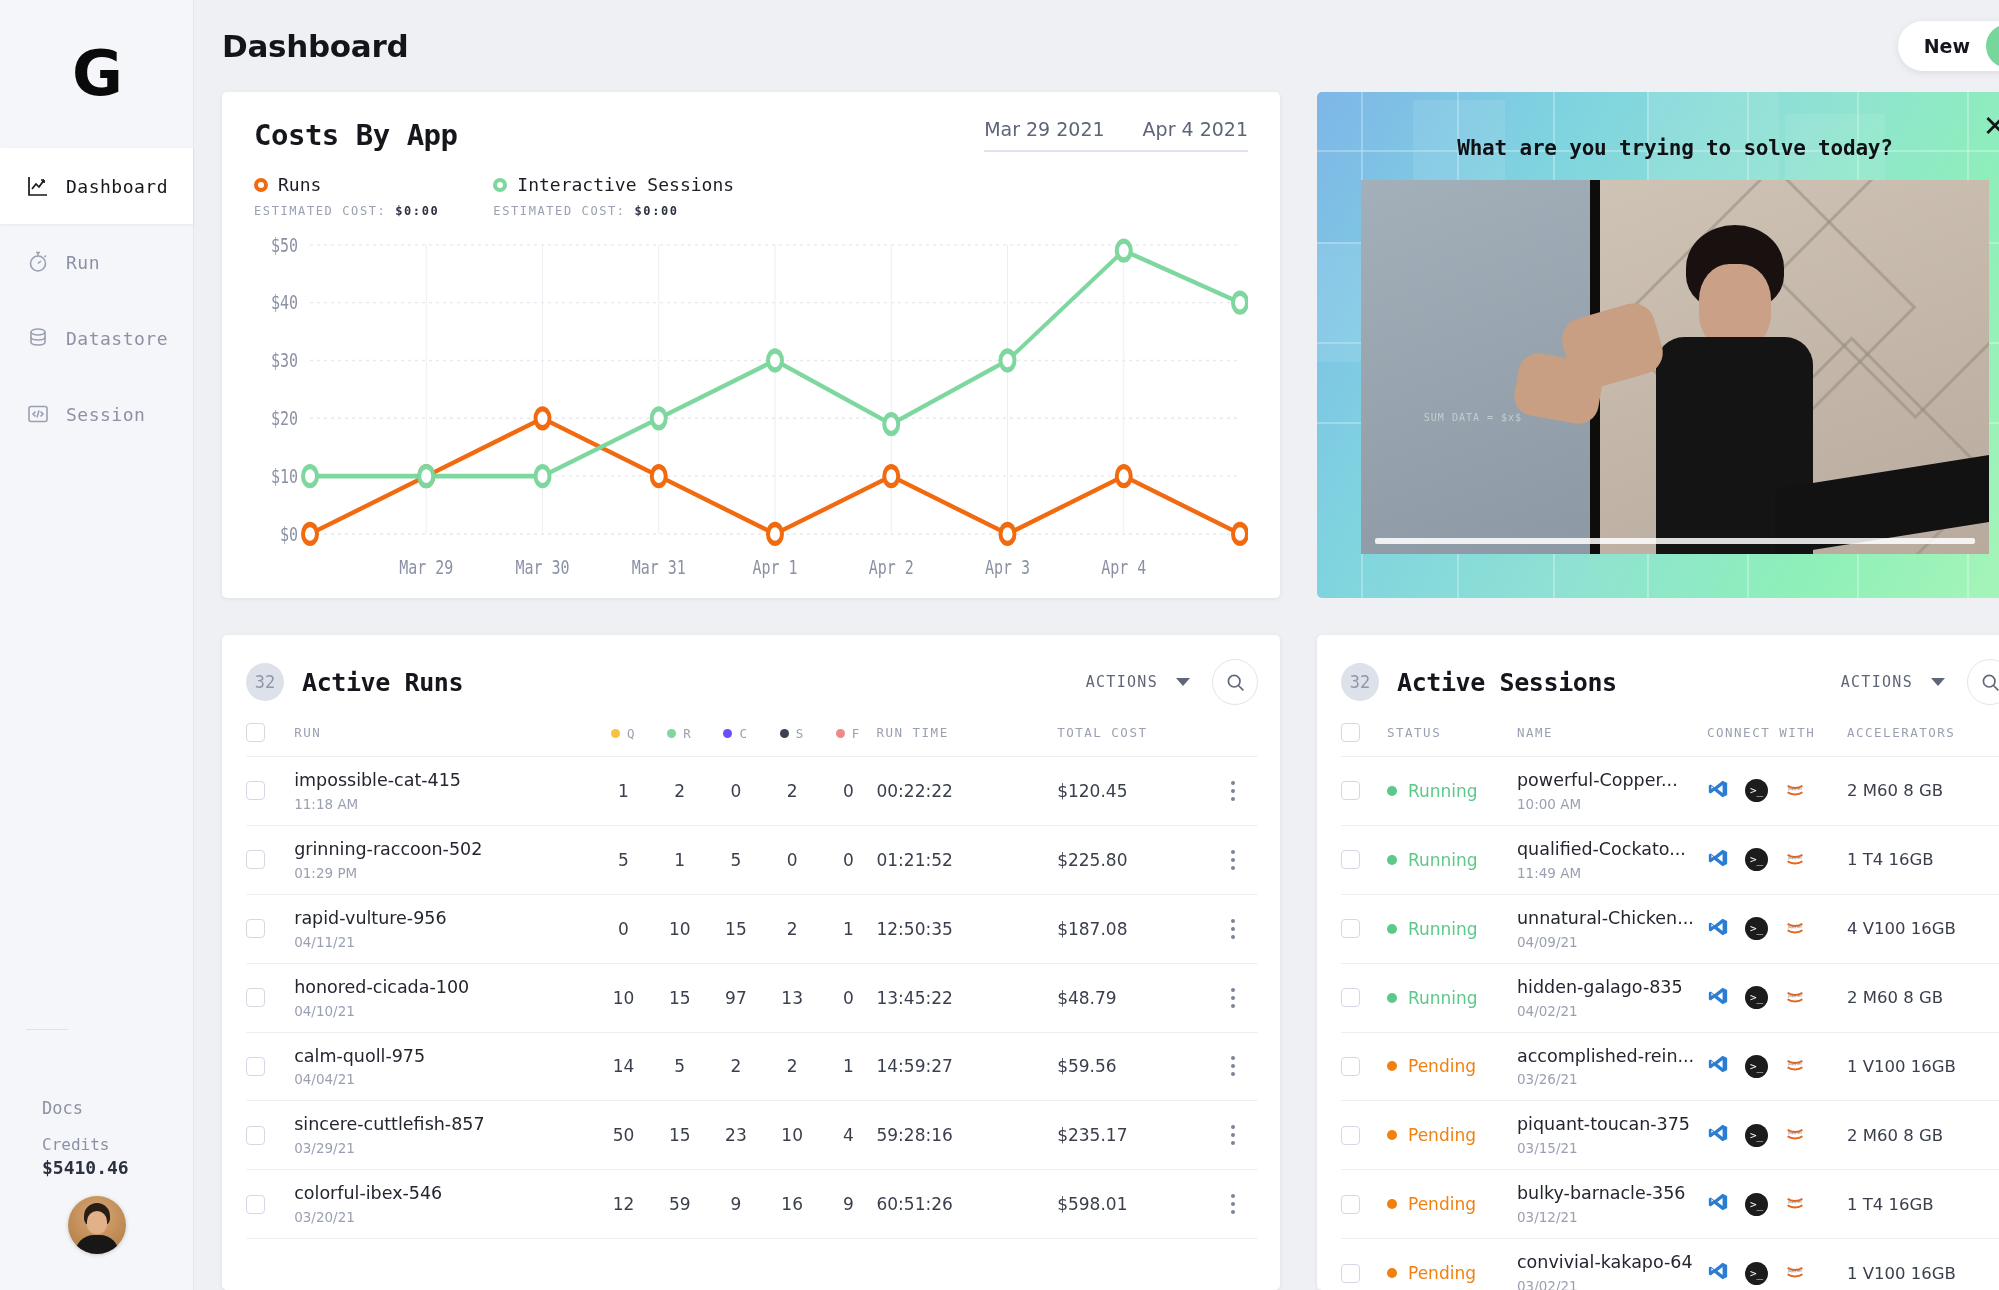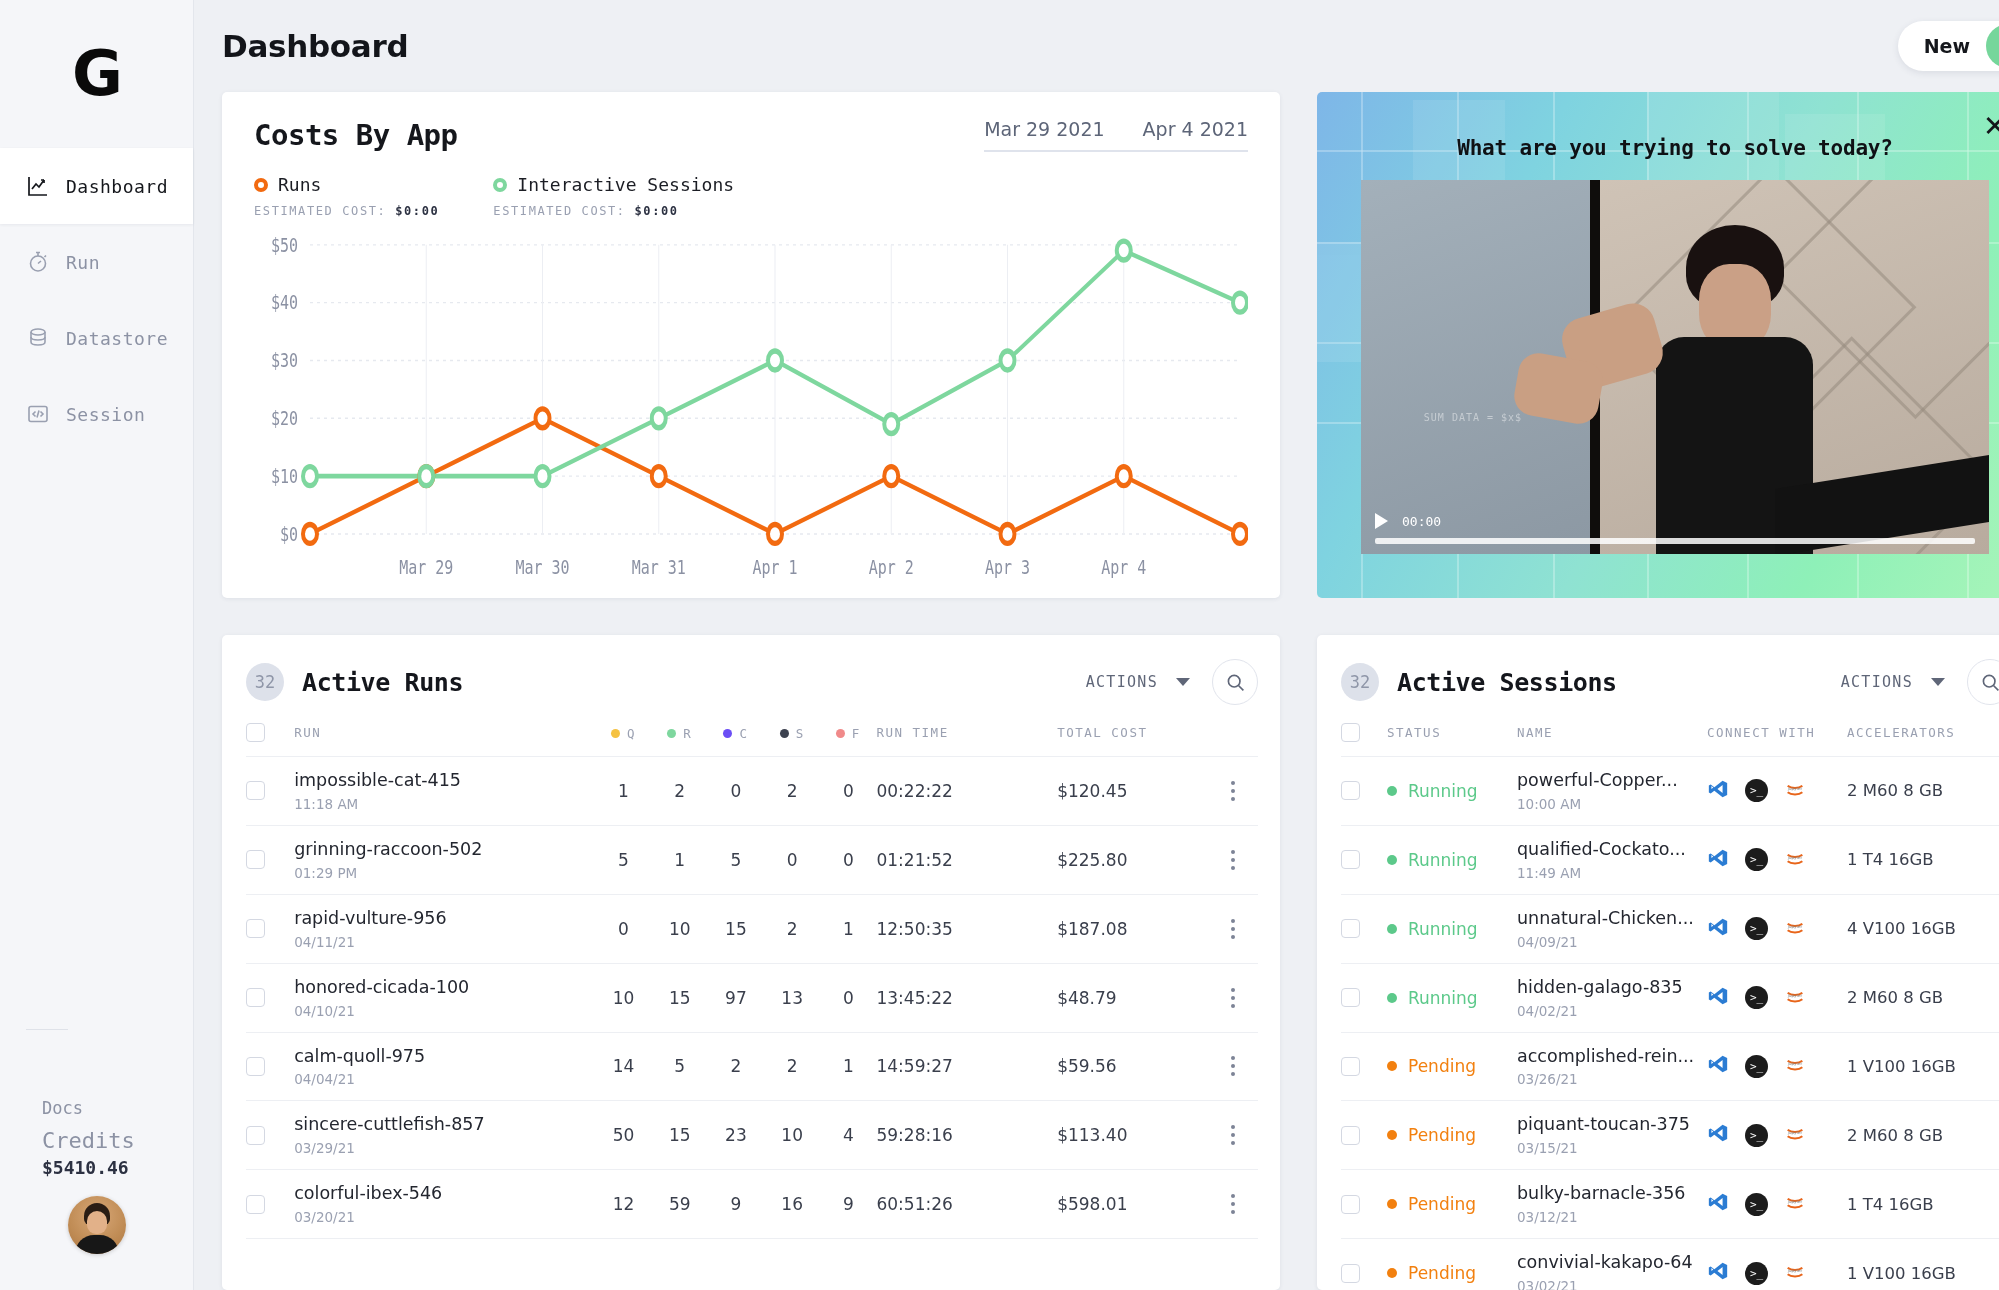--- a/index.html
+++ b/index.html
@@ -36,21 +36,21 @@
     box-shadow: 0 1px 3px rgba(30,40,70,.07);
   }
   .nav-item .ico { width: 24px; height: 24px; display: block; flex: 0 0 24px; }
   .nav-spacer { flex: 1 1 auto; }
   .nav-divider { width: 42px; height: 1px; background: #dfe2e9; margin: 0 0 26px 26px; }
   .bottom-item {
     display: flex; align-items: flex-end; gap: 16px;
     padding: 0 0 0 26px; min-height: 62px;
     color: #8c92a4; font-size: 17px;
   }
-  .credits-label { font-size: 22px; color: #8c92a4; line-height: 1.35; }
+  .credits-label { font-size: 16px; color: #8c92a4; line-height: 1.35; }
   .credits-value { font-size: 18px; color: #2c3142; font-weight: 700; line-height: 1.35; }
   .avatar-wrap { display: flex; justify-content: center; padding: 16px 0 36px 0; }
   .avatar {
     width: 58px; height: 58px; border-radius: 50%;
     background: radial-gradient(circle at 50% 34%, #d8a878 0%, #c08c55 58%, #a9743f 100%);
     overflow: hidden; position: relative; box-shadow: 0 1px 4px rgba(0,0,0,.18);
   }
   .avatar .hair { position:absolute; left:16px; top:7px; width:26px; height:22px; border-radius:13px 13px 6px 6px; background:#2a1d14; }
   .avatar .face { position:absolute; left:19px; top:15px; width:20px; height:23px; border-radius:10px 10px 9px 9px; background:#e2b189; }
   .avatar .body { position:absolute; left:7px; bottom:0; width:44px; height:19px; border-radius:19px 19px 0 0; background:#171717; }
@@ -403,24 +403,20 @@
             <span class="hair"></span>
               <span class="face"></span>
               <span class="torso"></span>
             <span class="armL"></span>
               <span class="armR"></span>
           </span>
           <span class="laptop"></span>
           <span class="txt">SUM DATA = $x$</span>
 
           <div class="controls">
-            <div class="ctrl-row">
-              <span class="play-tri"></span>
-              <span>00:00</span>
-            </div>
             <div class="prog"></div>
           </div>
         </div>
       </section>
 
       <section class="card runs-card">
         <div class="panel-head">
           <span class="count-badge">32</span>
           <span class="panel-title">Active Runs</span>
           <span class="panel-actions">
@@ -589,21 +585,21 @@
     <td>
       <div class="rname">sincere-cuttlefish-857</div>
       <div class="rtime">03/29/21</div>
     </td>
     <td class="num">50</td>
     <td class="num">15</td>
     <td class="num">23</td>
     <td class="num">10</td>
     <td class="num">4</td>
     <td class="rt">59:28:16</td>
-    <td class="cost">$113.40</td>
+    <td class="cost">$235.17</td>
     <td>
                   <span class="kebab">
                     <i></i>
                     <i></i>
                     <i></i>
                   </span>
                 </td>
   </tr>
   <tr>
     <td>

